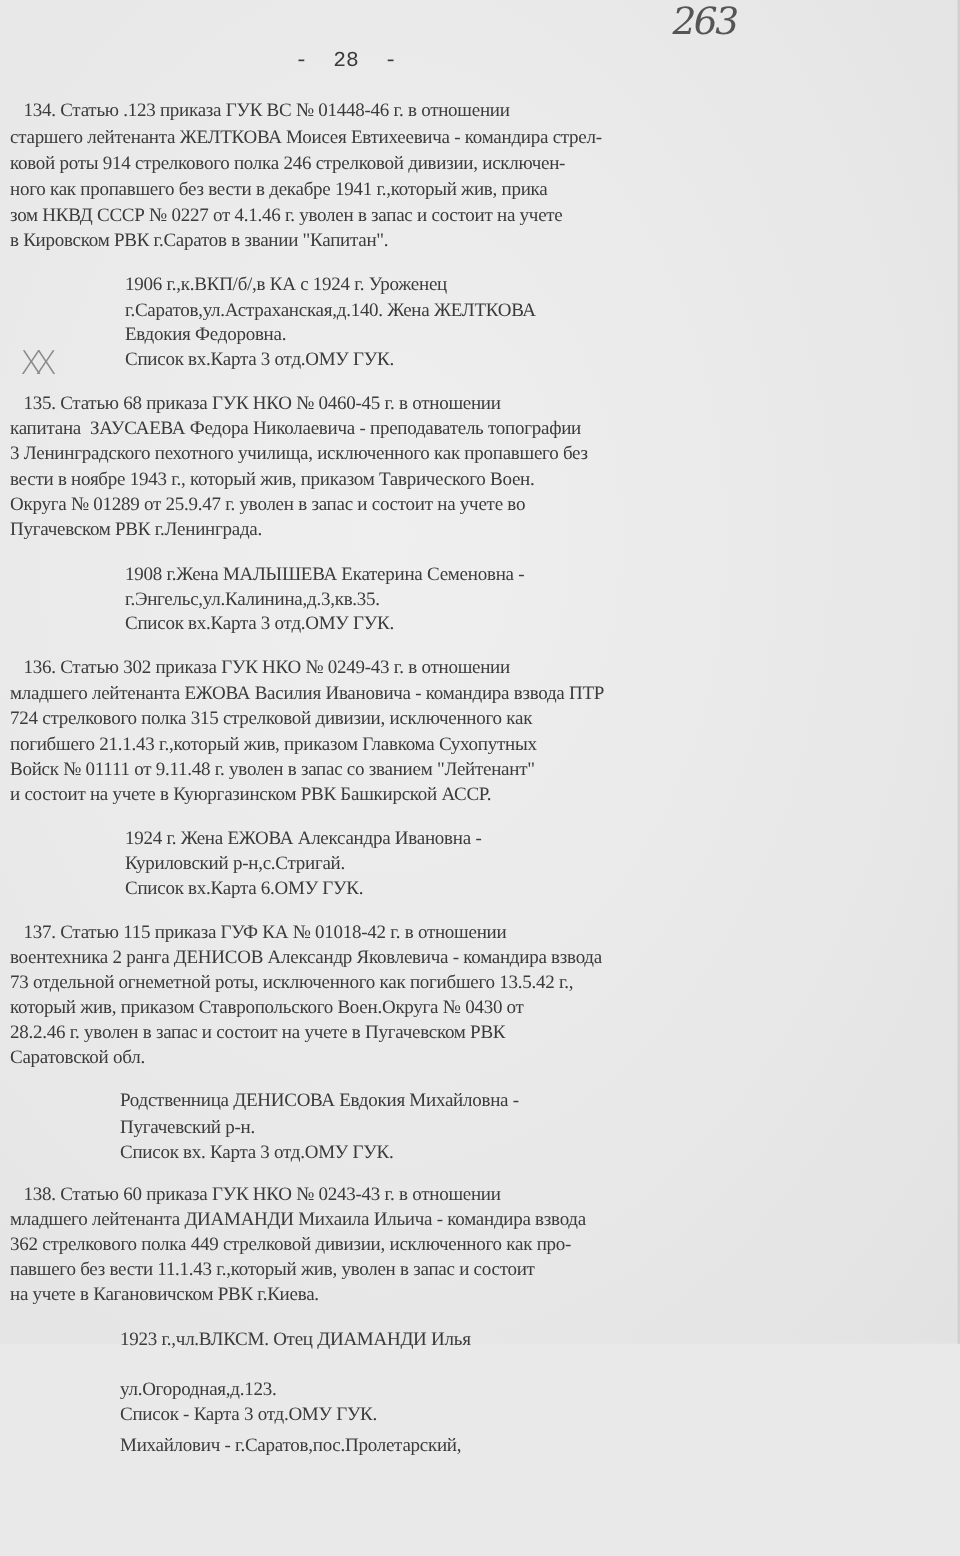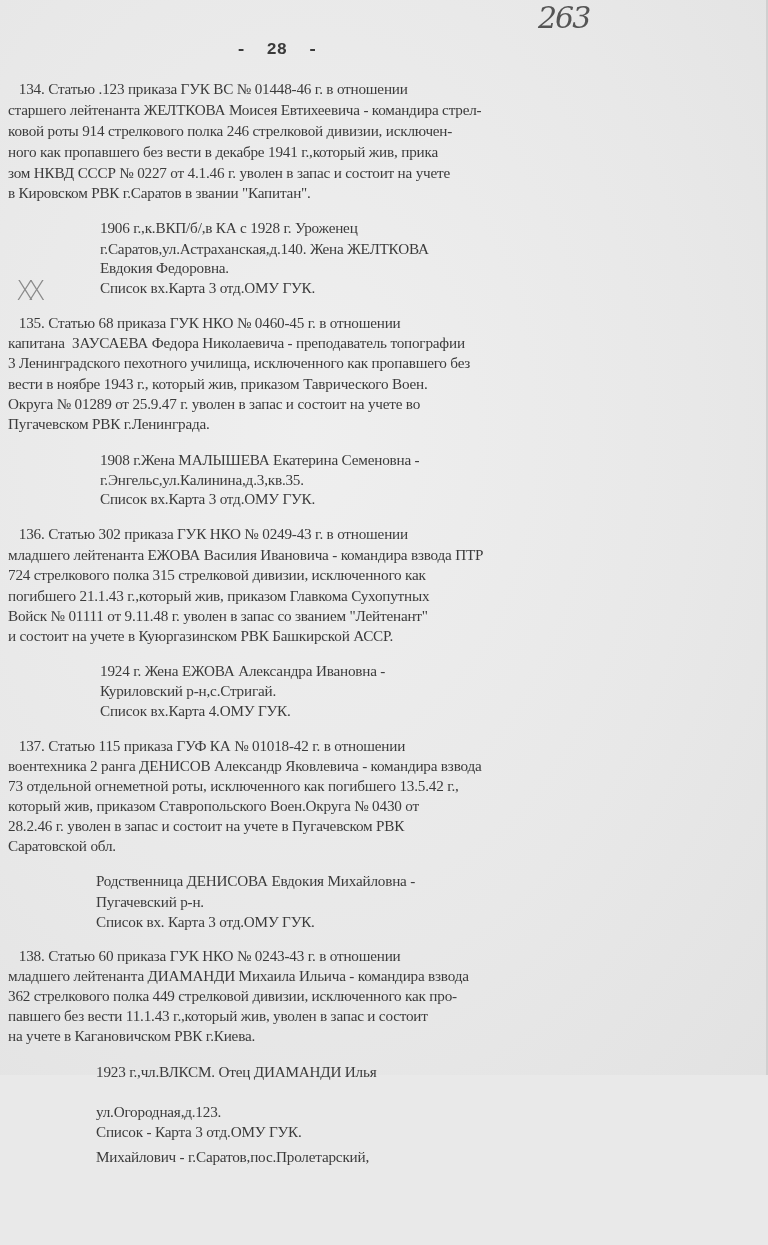--- a/index.html
+++ b/index.html
@@ -16,21 +16,20 @@
     box-sizing: border-box;
   }
   .handnum {
     position: absolute; left: 538px; top: 0px;
     font-family: "DejaVu Serif", serif; font-style: italic;
     font-size: 30px; color: #555; letter-spacing: -2px;
   }
   .pagenum {
     position: absolute; left: 236px; top: 40px; font-size: 17px; color: #3a3a3a;
     white-space: pre;
-    font-weight: bold;
   }
   .line {
     position: absolute; white-space: pre; font-size: 15.2px; line-height: 17px;
     color: #3b3b3b; letter-spacing: -0.2px; font-family: Liberation Serif, serif;
   }
   .mark-xx {
     position: absolute; left: 16px; top: 276px; font-family: "DejaVu Sans", sans-serif;
     font-size: 26px; color: #8a8a8a; font-weight: 300; letter-spacing: -6px;
   }
 </style>
@@ -42,21 +41,21 @@
   <div class="pagenum">-  28  -</div>
   <div class="mark-xx">XX</div>
 
   <div>
     <div class="line" style="left:8px;top:80px">   134. Статью .123 приказа ГУК ВС № 01448-46 г. в отношении</div>
     <div class="line" style="left:8px;top:101px">старшего лейтенанта ЖЕЛТКОВА Моисея Евтихеевича - командира стрел-</div>
     <div class="line" style="left:8px;top:122px">ковой роты 914 стрелкового полка 246 стрелковой дивизии, исключен-</div>
     <div class="line" style="left:8px;top:143px">ного как пропавшего без вести в декабре 1941 г.,который жив, прика</div>
     <div class="line" style="left:8px;top:164px">зом НКВД СССР № 0227 от 4.1.46 г. уволен в запас и состоит на учете</div>
     <div class="line" style="left:8px;top:184px">в Кировском РВК г.Саратов в звании "Капитан".</div>
-    <div class="line" style="left:100px;top:219px">1906 г.,к.ВКП/б/,в КА с 1928 г. Уроженец</div>
+    <div class="line" style="left:100px;top:219px">1906 г.,к.ВКП/б/,в КА с 1924 г. Уроженец</div>
     <div class="line" style="left:100px;top:240px">г.Саратов,ул.Астраханская,д.140. Жена ЖЕЛТКОВА</div>
     <div class="line" style="left:100px;top:259px">Евдокия Федоровна.</div>
     <div class="line" style="left:100px;top:279px">Список вх.Карта 3 отд.ОМУ ГУК.</div>
   </div>
 
   <div>
     <div class="line" style="left:8px;top:314px">   135. Статью 68 приказа ГУК НКО № 0460-45 г. в отношении</div>
     <div class="line" style="left:8px;top:334px">капитана  ЗАУСАЕВА Федора Николаевича - преподаватель топографии</div>
     <div class="line" style="left:8px;top:354px">3 Ленинградского пехотного училища, исключенного как пропавшего без</div>
     <div class="line" style="left:8px;top:375px">вести в ноябре 1943 г., который жив, приказом Таврического Воен.</div>
@@ -69,21 +68,21 @@
 
   <div>
     <div class="line" style="left:8px;top:525px">   136. Статью 302 приказа ГУК НКО № 0249-43 г. в отношении</div>
     <div class="line" style="left:8px;top:546px">младшего лейтенанта ЕЖОВА Василия Ивановича - командира взвода ПТР</div>
     <div class="line" style="left:8px;top:566px">724 стрелкового полка 315 стрелковой дивизии, исключенного как</div>
     <div class="line" style="left:8px;top:587px">погибшего 21.1.43 г.,который жив, приказом Главкома Сухопутных</div>
     <div class="line" style="left:8px;top:607px">Войск № 01111 от 9.11.48 г. уволен в запас со званием "Лейтенант"</div>
     <div class="line" style="left:8px;top:627px">и состоит на учете в Куюргазинском РВК Башкирской АССР.</div>
     <div class="line" style="left:100px;top:662px">1924 г. Жена ЕЖОВА Александра Ивановна -</div>
     <div class="line" style="left:100px;top:682px">Куриловский р-н,с.Стригай.</div>
-    <div class="line" style="left:100px;top:702px">Список вх.Карта 4.ОМУ ГУК.</div>
+    <div class="line" style="left:100px;top:702px">Список вх.Карта 6.ОМУ ГУК.</div>
   </div>
 
   <div>
     <div class="line" style="left:8px;top:737px">   137. Статью 115 приказа ГУФ КА № 01018-42 г. в отношении</div>
     <div class="line" style="left:8px;top:757px">воентехника 2 ранга ДЕНИСОВ Александр Яковлевича - командира взвода</div>
     <div class="line" style="left:8px;top:777px">73 отдельной огнеметной роты, исключенного как погибшего 13.5.42 г.,</div>
     <div class="line" style="left:8px;top:797px">который жив, приказом Ставропольского Воен.Округа № 0430 от</div>
     <div class="line" style="left:8px;top:817px">28.2.46 г. уволен в запас и состоит на учете в Пугачевском РВК</div>
     <div class="line" style="left:8px;top:837px">Саратовской обл.</div>
     <div class="line" style="left:96px;top:872px">Родственница ДЕНИСОВА Евдокия Михайловна -</div>

